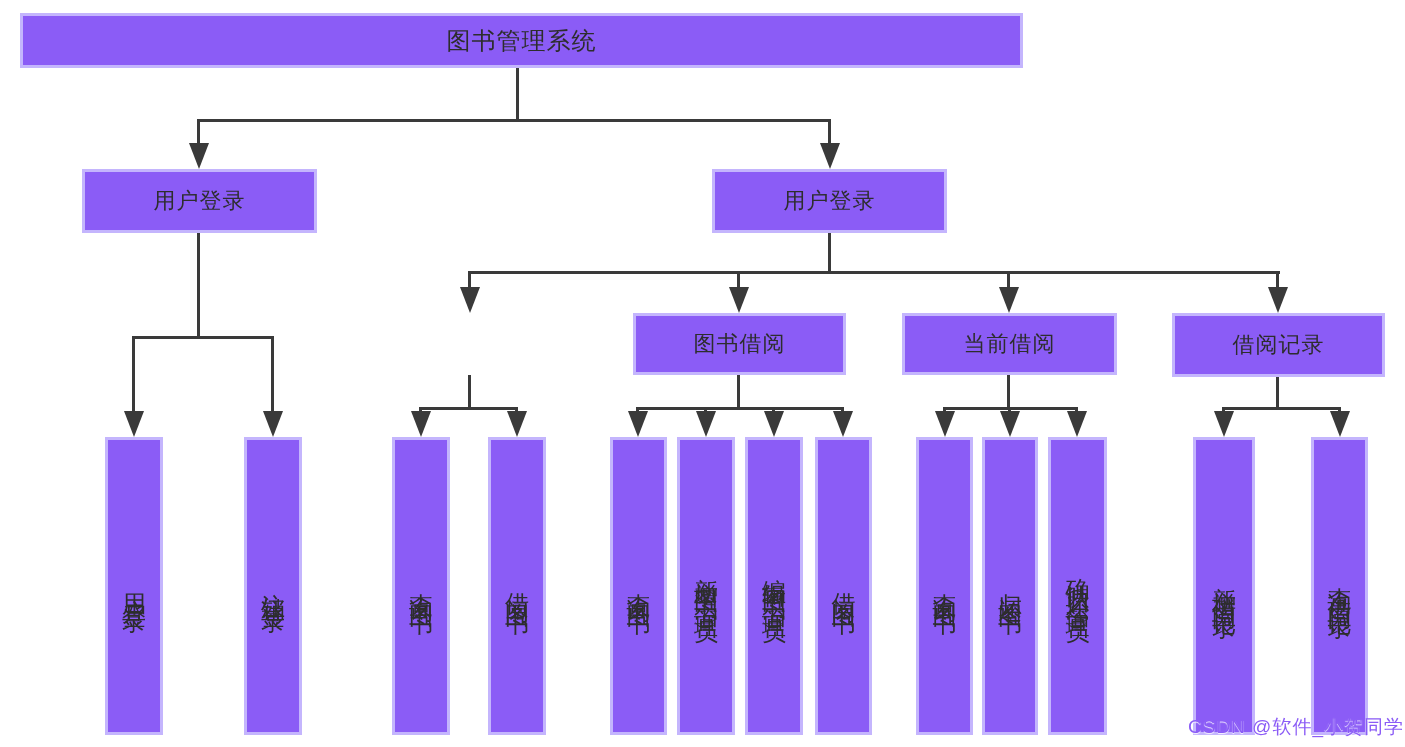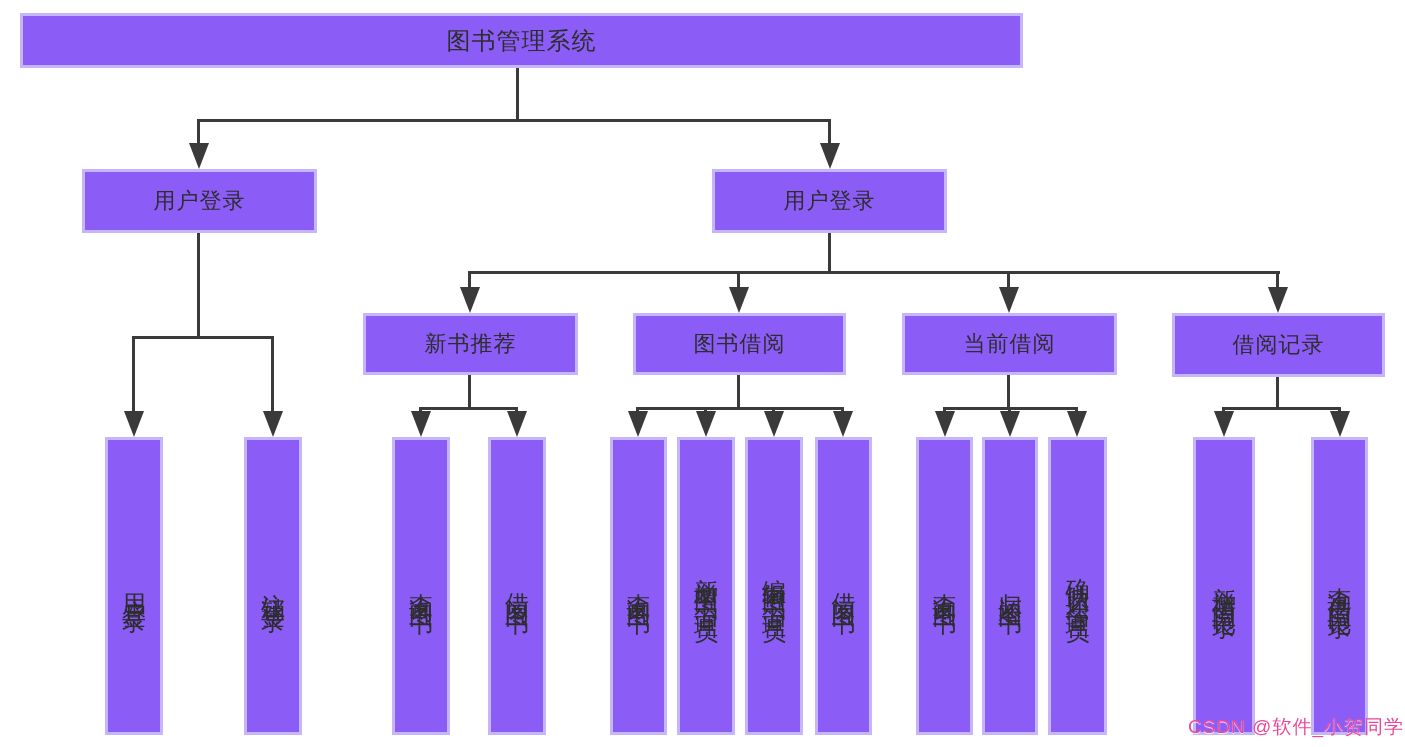--- a/index.html
+++ b/index.html
@@ -38,21 +38,21 @@
     border-left: 10px solid transparent;
     border-right: 10px solid transparent;
     border-top: 26px solid #3a3a3a;
     z-index: 1;
   }
   .watermark {
     position: absolute;
     left: 1188px;
     top: 714px;
     font-size: 19px;
-    color: #ec4899;
+    color: #8b5cf6;
     letter-spacing: 1px;
     z-index: 5;
     text-shadow: 0 1px 1px rgba(255,255,255,0.9);
     white-space: nowrap;
   }
 </style>
 </head>
 <body>
 
 <div class="stage">
@@ -86,21 +86,20 @@
     <div class="line" style="left:468px; top:271px; width:3px; height:19px;"></div>
     <div class="arrow" style="left:460px; top:287px;"></div>
     <div class="line" style="left:737px; top:271px; width:3px; height:19px;"></div>
     <div class="arrow" style="left:729px; top:287px;"></div>
     <div class="line" style="left:1007px; top:271px; width:3px; height:19px;"></div>
     <div class="arrow" style="left:999px; top:287px;"></div>
     <div class="line" style="left:1276px; top:271px; width:3px; height:19px;"></div>
     <div class="arrow" style="left:1268px; top:287px;"></div>
   </div>
 
-  <div class="box hbox" style="left:363px; top:313px; width:215px; height:62px;">新书推荐</div>
   <div class="box hbox" style="left:902px; top:313px; width:215px; height:62px;">当前借阅</div>
   <div class="box hbox" style="left:633px; top:313px; width:213px; height:62px;">图书借阅</div>
   <div class="box hbox" style="left:1172px; top:313px; width:213px; height:64px;">借阅记录</div>
 
   <div>
     <div class="line" style="left:468px; top:375px; width:3px; height:35px;"></div>
     <div class="line" style="left:419px; top:407px; width:99px; height:3px;"></div>
     <div class="line" style="left:419px; top:407px; width:3px; height:8px;"></div>
     <div class="arrow" style="left:411px; top:411px;"></div>
     <div class="line" style="left:515px; top:407px; width:3px; height:8px;"></div>

